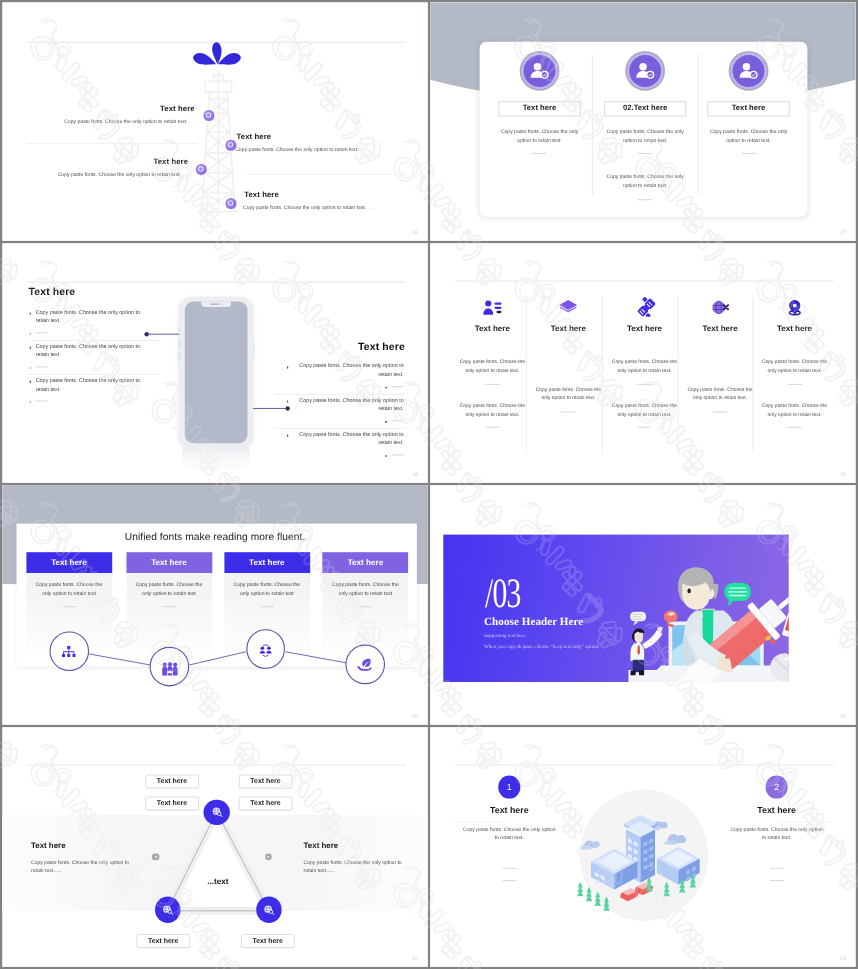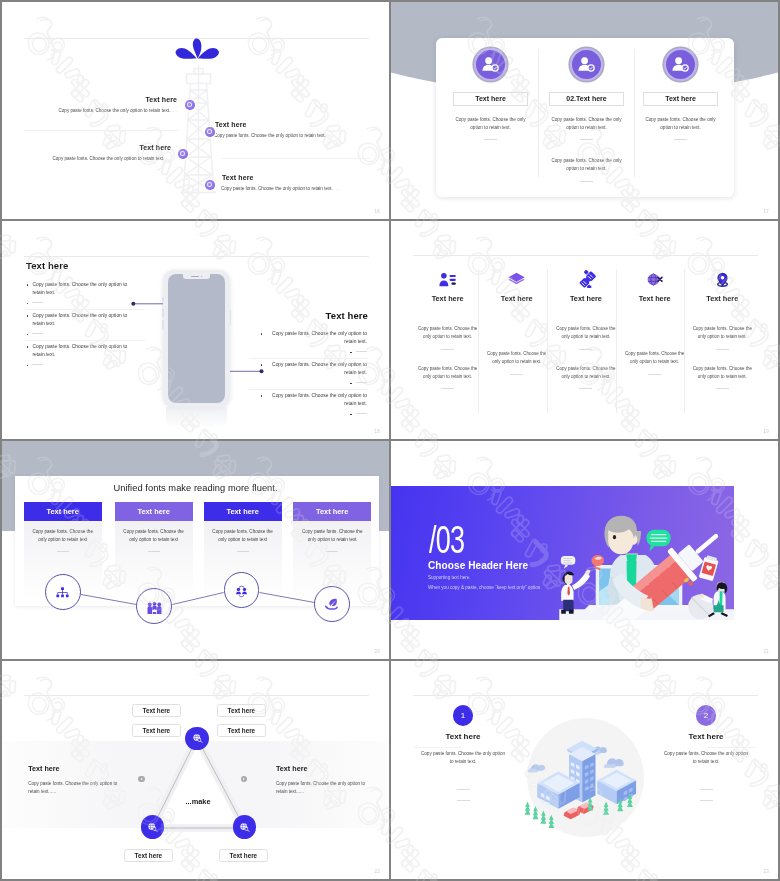--- a/index.html
+++ b/index.html
@@ -94,22 +94,22 @@
     font-size:7.4px;font-weight:bold;color:#fff;}
   .bar20-dark{background:#3d2ce8;}
   .bar20-light{background:#7f63e2;}
   .body20{background:linear-gradient(180deg,#f2f2f5 0%,#f6f6f8 35%,#fbfbfc 70%,#fff 100%);padding-top:7px;height:72px;text-align:center;}
   .p20{font-size:4.6px;color:#3f3f3f;line-height:1.9;padding:0 5px;}
   .d20{margin:6px auto 0;width:12px;height:1px;background:#d9d9d9;}
   .cir20{position:absolute;width:35.9px;height:35.9px;border-radius:50%;border:.7px solid #5a52a6;
     background:#fff;display:flex;align-items:center;justify-content:center;box-sizing:border-box;}
 
   
-  .banner21{position:absolute;left:0;top:45px;width:343px;height:134px;overflow:hidden;
-    background:linear-gradient(100deg,#4533f0 0%,#5a45f0 32%,#7b5ce8 72%,#8d68e4 100%);}
+  .banner21{position:absolute;left:12px;top:45px;width:314px;height:134px;overflow:hidden;
+    background:linear-gradient(100deg,#4533f0 0%,#5a45f0 32%,#7b5ce8 72%,#8d68e4 100%);font-family:Liberation Serif, serif;}
   .num21{position:absolute;left:38px;top:35px;font-size:38px;font-weight:300;color:#fff;letter-spacing:-1px;line-height:1;transform:scaleX(.71);transform-origin:left top;}
   .hd21{position:absolute;left:37px;top:74px;font-size:10.1px;font-weight:bold;color:#fff;letter-spacing:.05px;}
   .sb21{position:absolute;left:37px;top:88.5px;font-size:4.6px;color:#d7cdf6;}
   .sb21b{top:99px;}
 
   
   .band22{position:absolute;left:0;top:80px;width:387px;height:87px;
     background:linear-gradient(90deg,#fdfdfd,#f6f6f8 30%,#f6f6f8 70%,#fdfdfd);}
   .tb22{position:absolute;width:48.7px;height:13px;border:.7px solid #e0e0e0;border-radius:2.5px;background:#fff;
     display:flex;align-items:center;justify-content:center;font-size:6.3px;font-weight:bold;color:#1b1b1b;box-sizing:border-box;}
@@ -746,21 +746,21 @@
             <ellipse cx="10.4" cy="10" rx="3.3" ry="7.4"></ellipse>
             <path d="M3.2 7.6h14.4M3.2 12.4h14.4"></path>
           </g>
       <circle cx="16.2" cy="15" r="4" fill="#fff"></circle>
           <circle cx="16.2" cy="15" r="2.6" fill="#3d2ce8"></circle>
       <path d="M18.8 17.6 l3 3" stroke="#fff" stroke-width="1.8" stroke-linecap="round"></path>
     </g>
       </svg>
   </div>
 
-  <div class="ctr22">...make</div>
+  <div class="ctr22">...text</div>
 
   <div class="side22" style="left:26.2px;top:103px;width:90px;">
     <div class="s22t">Text here</div>
     <div class="s22b">Copy paste fonts. Choose the only option to retain text......</div>
   </div>
   <div class="side22" style="left:274px;top:103px;width:90px;">
     <div class="s22t">Text here</div>
     <div class="s22b">Copy paste fonts. Choose the only option to retain text......</div>
   </div>
 

